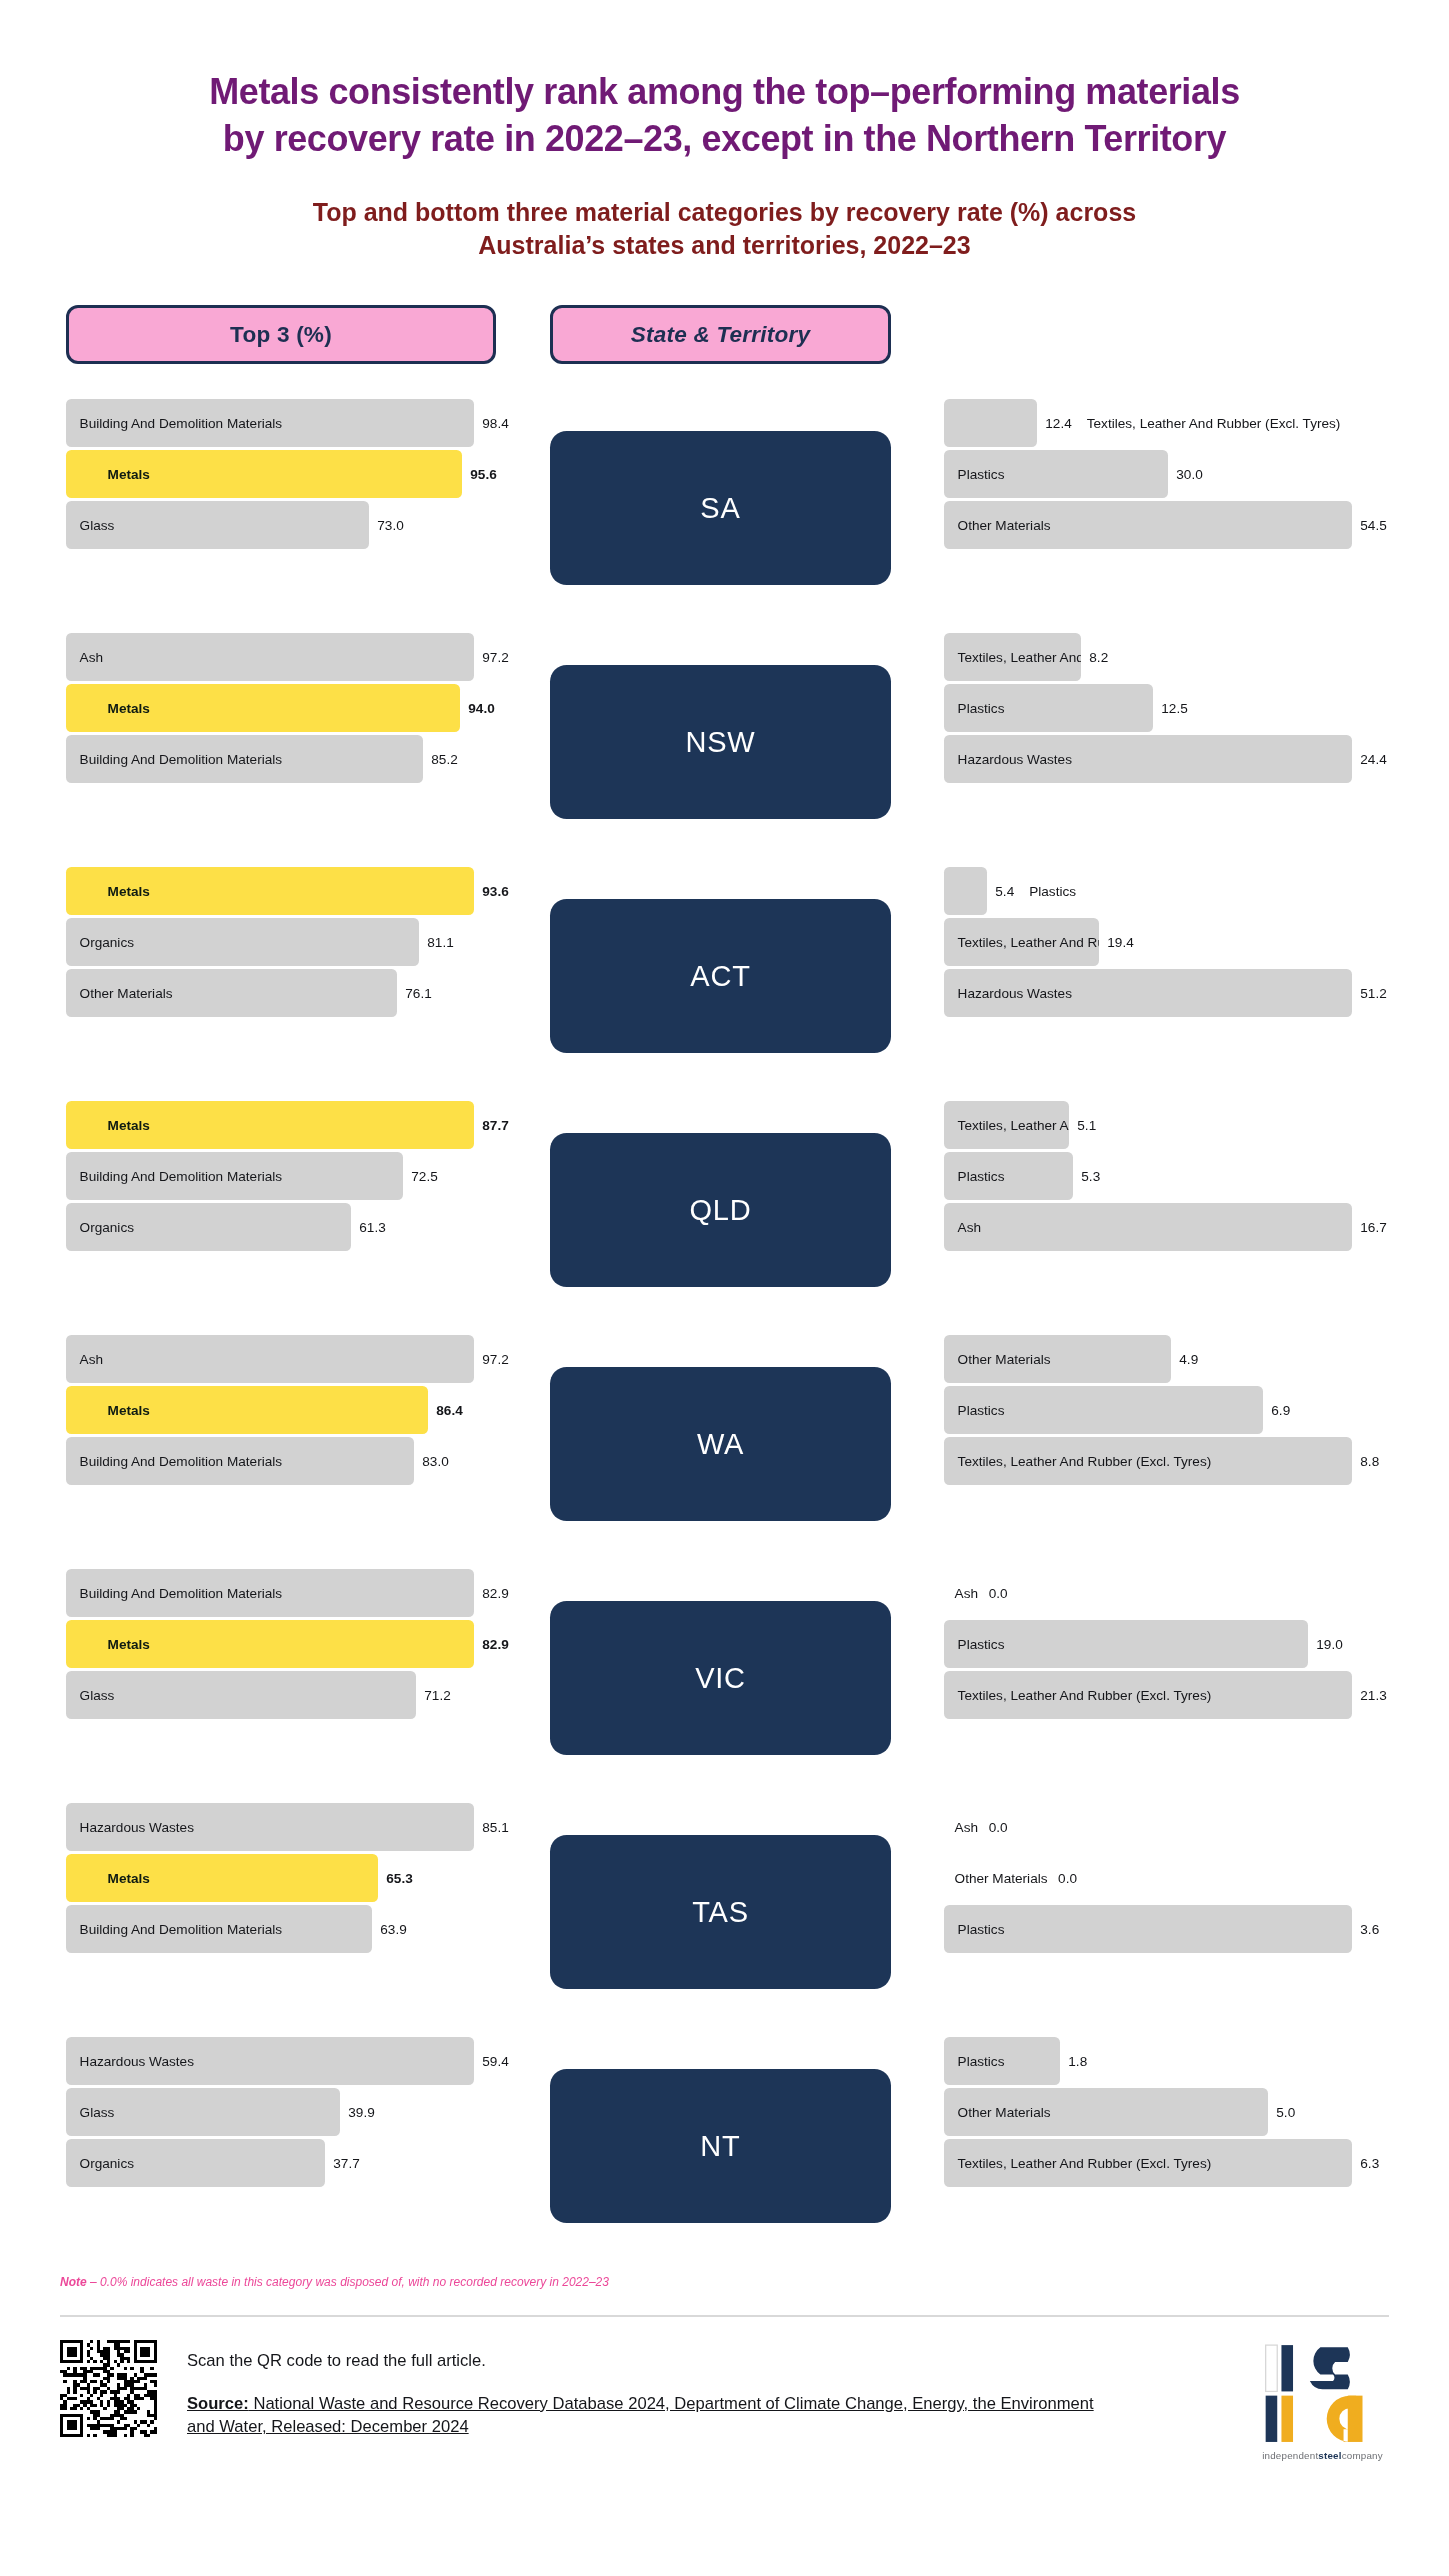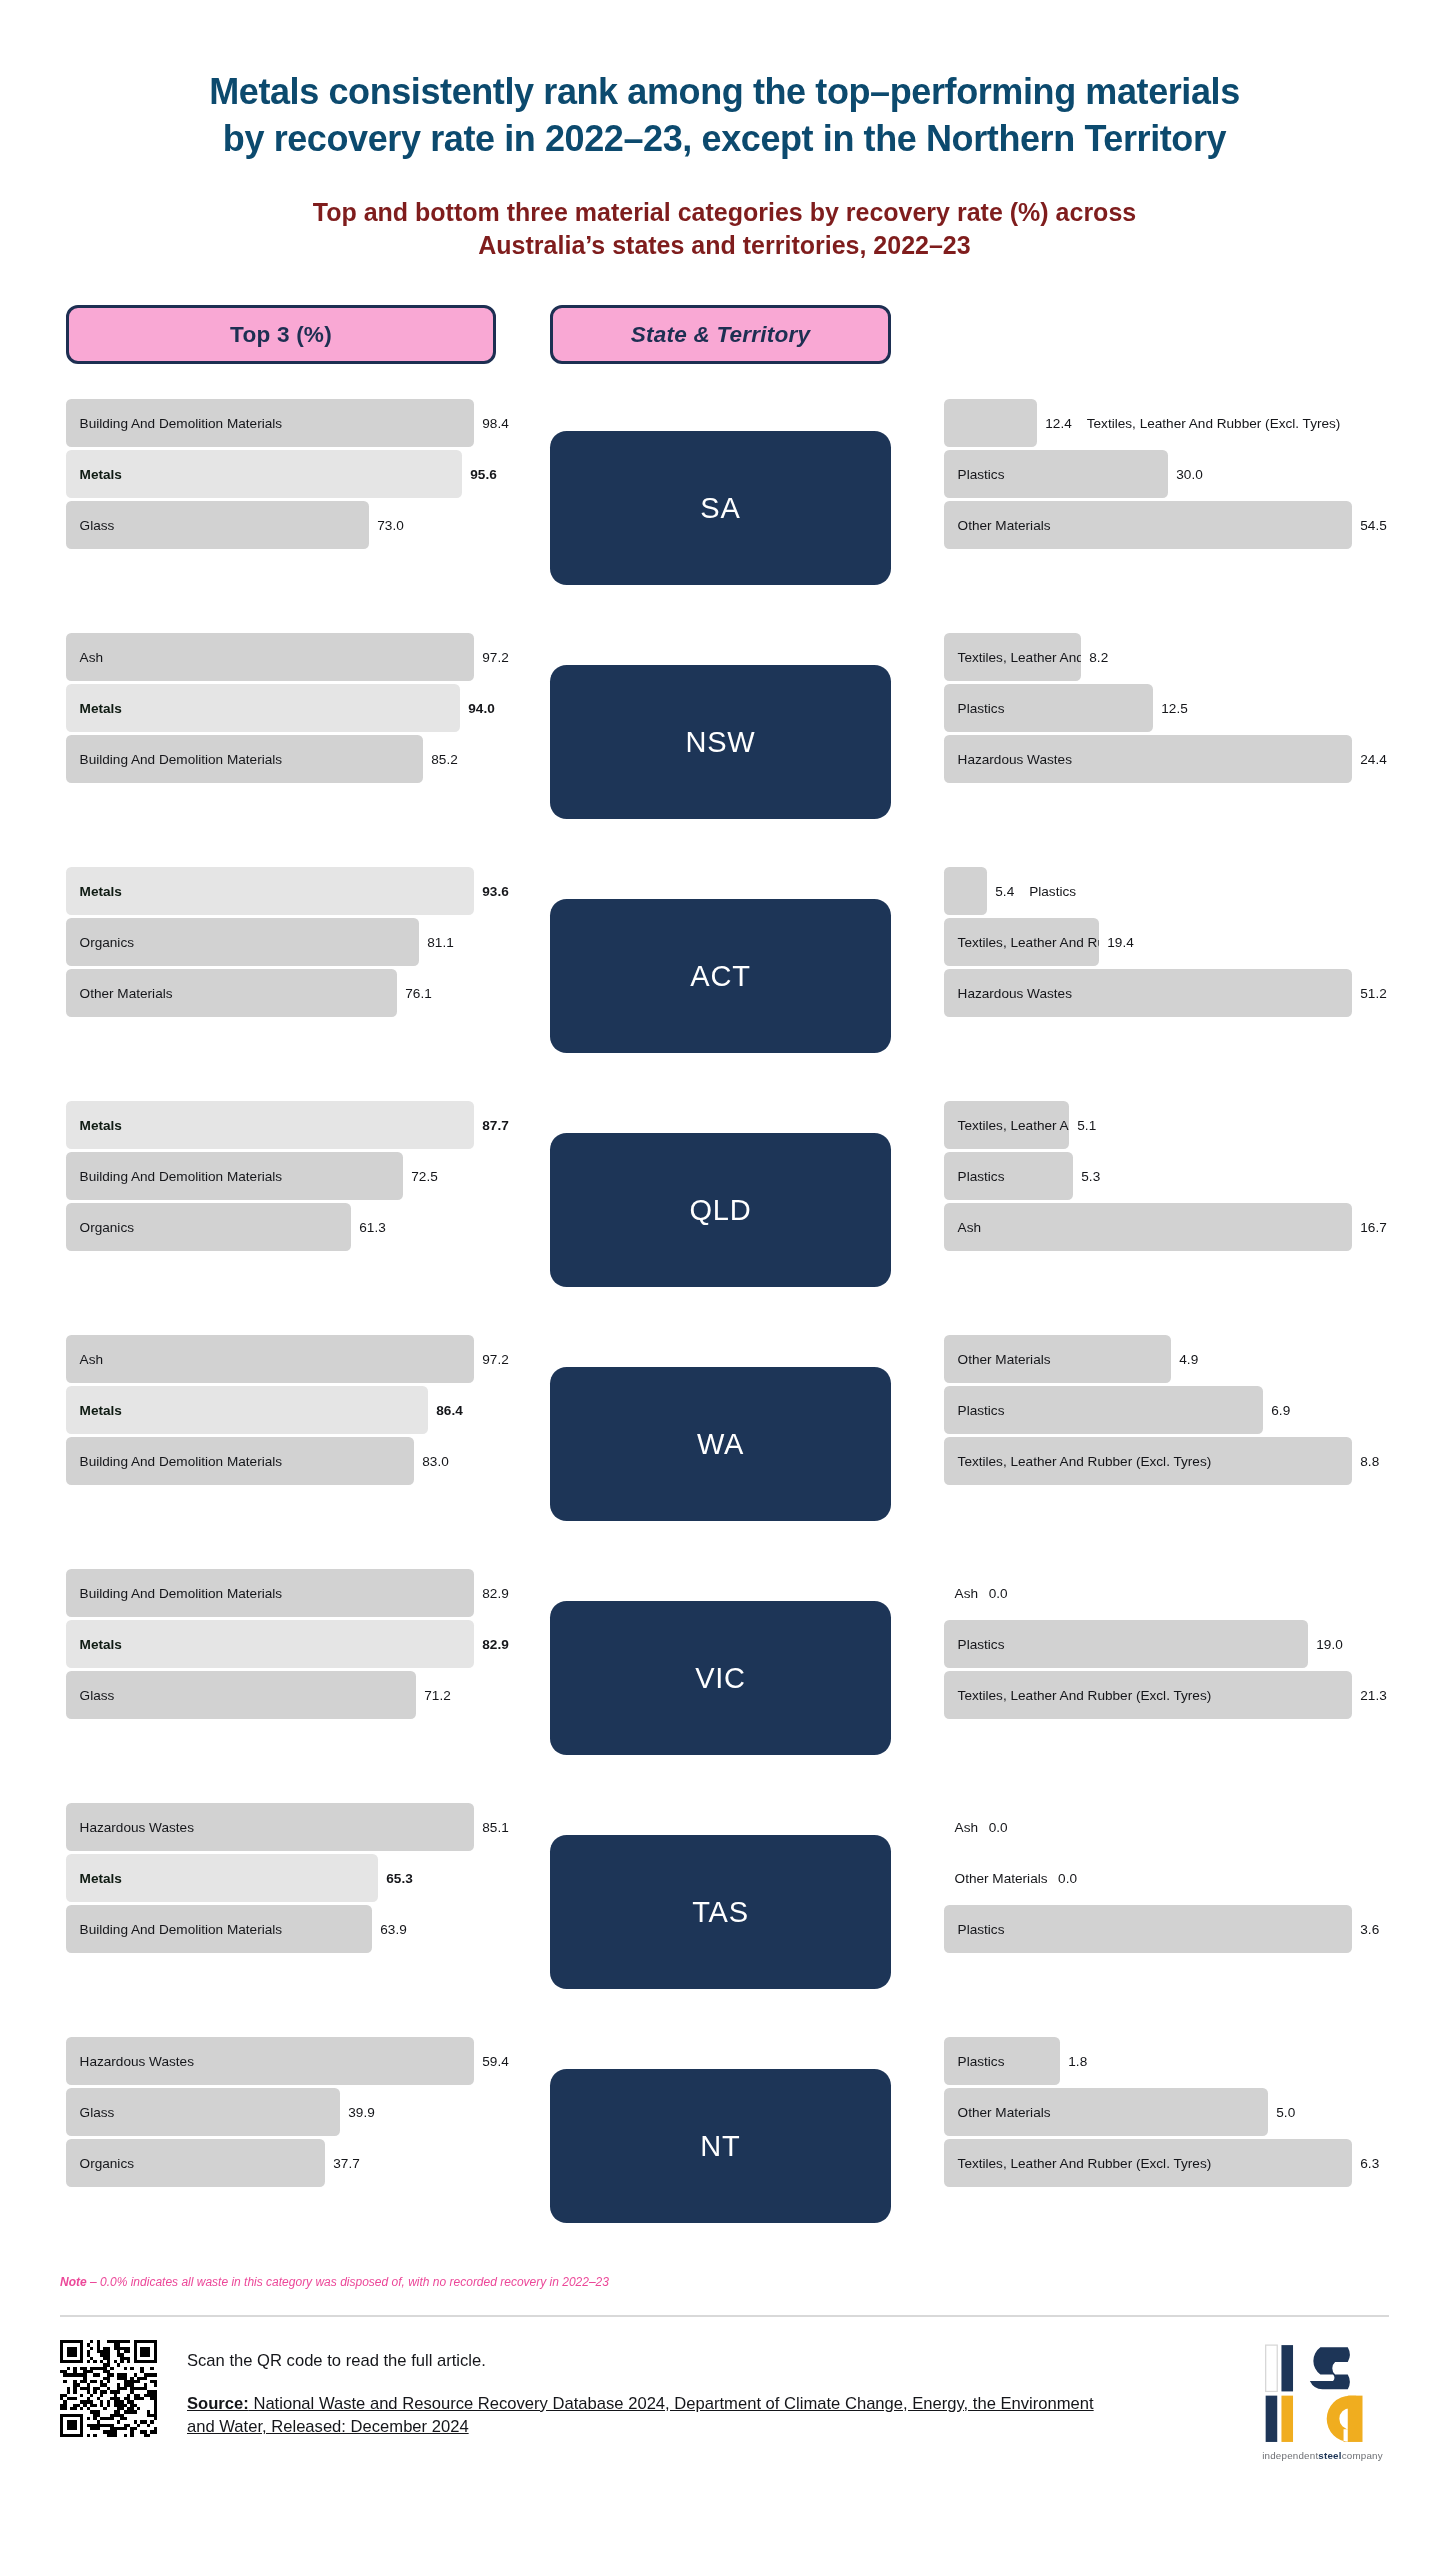--- a/index.html
+++ b/index.html
@@ -9,21 +9,21 @@
     font-family: "Liberation Sans", sans-serif;
     color: #17181a;
     overflow: hidden;
     position: relative;
   }
 
   
   .hero { padding: 69px 91px 0 91px; text-align: center; }
   .hero h1 {
     font-size: 36px; line-height: 1.30; font-weight: 700;
-    letter-spacing: -0.4px; color: #0c4a6e;
+    letter-spacing: -0.4px; color: #701a75;
   }
   .hero h1 .ln { display: block; }
   .hero .sub {
     margin-top: 33px; font-size: 25px; line-height: 1.35;
     font-weight: 700; color: #7f1d1d;
   }
   .hero .sub .ln { display: block; }
 
   
   .colheads {
@@ -64,21 +64,21 @@
   
   .bars { position: absolute; top: 8px; left: 0; right: 0; }
   .barline { height: 48px; display: flex; align-items: center; position: relative; }
   .barline + .barline { margin-top: 3px; }
 
   .bar {
     height: 48px; border-radius: 5.3px; background: #d2d2d2;
     display: flex; align-items: center; flex: 0 0 auto;
     overflow: hidden;
   }
-  .bar.metals { background: #e5e5e5; }
+  .bar.metals { background: #fde047; padding-left: 28px; }
   .bar .inlabel {
     font-size: 13.6px; color: #15161a; white-space: nowrap;
     padding-left: 13.6px;
   }
   .bar.metals .inlabel { font-weight: 700; color: #0e1a12; }
 
   .outlabel { font-size: 13.6px; color: #15161a; white-space: nowrap; }
   .val { font-size: 13.6px; color: #15161a; white-space: nowrap; }
   .val.strong { font-weight: 700; }
   .gap-s { width: 8.3px; flex: 0 0 auto; }

